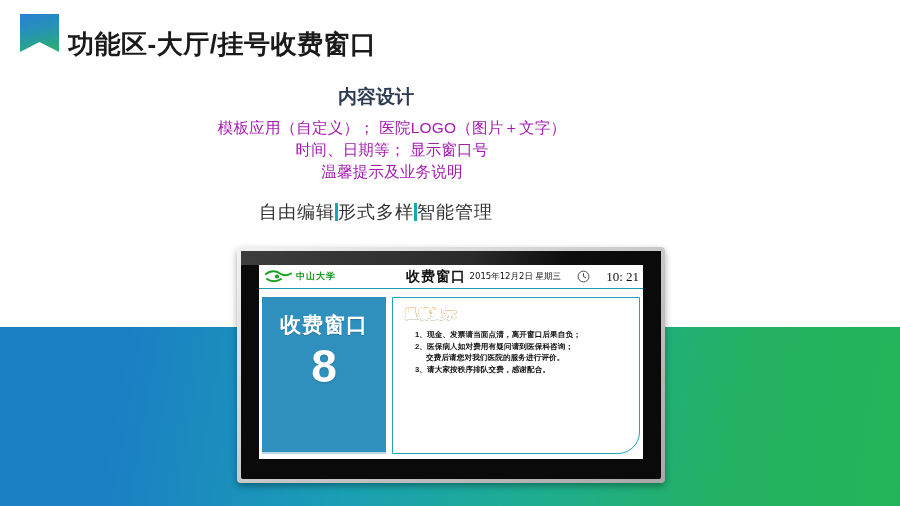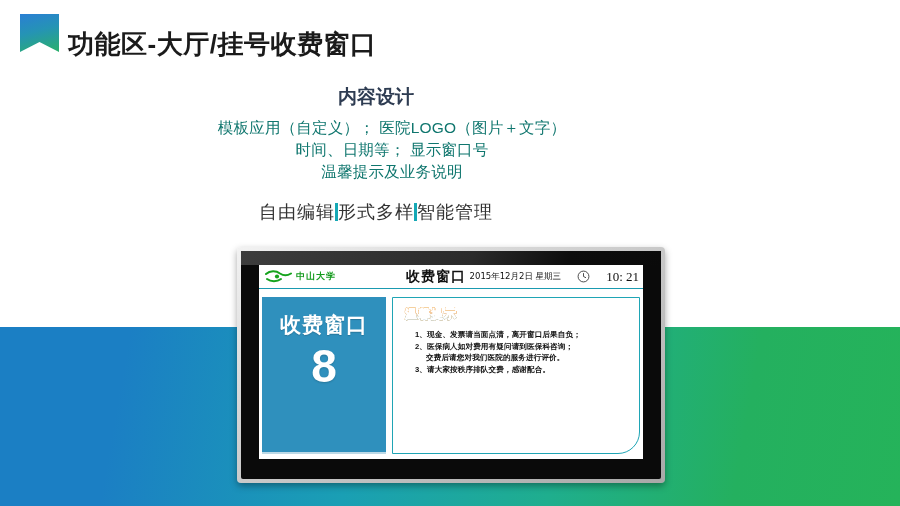--- a/index.html
+++ b/index.html
@@ -33,21 +33,21 @@
 
   
   .content{
     position:absolute; left:0; top:84px; width:752px; text-align:center;
   }
   .sec-title{
     font-size:19px; font-weight:bold; color:#2e3c52; line-height:26px;
   }
   .sec-lines{ margin-top:7px; }
   .sec-line{
-    font-size:15.5px; color:#0f766e; line-height:22px; letter-spacing:.2px;margin-left:32px;
+    font-size:15.5px; color:#a21caf; line-height:22px; letter-spacing:.2px;margin-left:32px;
   }
   .tagline{
     margin-top:17px;
     display:flex; justify-content:center; align-items:center; 
   }
   .tag{
     font-size:18px; color:#333; letter-spacing:1px;
   }
   .tag-sep{
     width:3px; height:18px; background:#16a8b5; display:inline-block;

